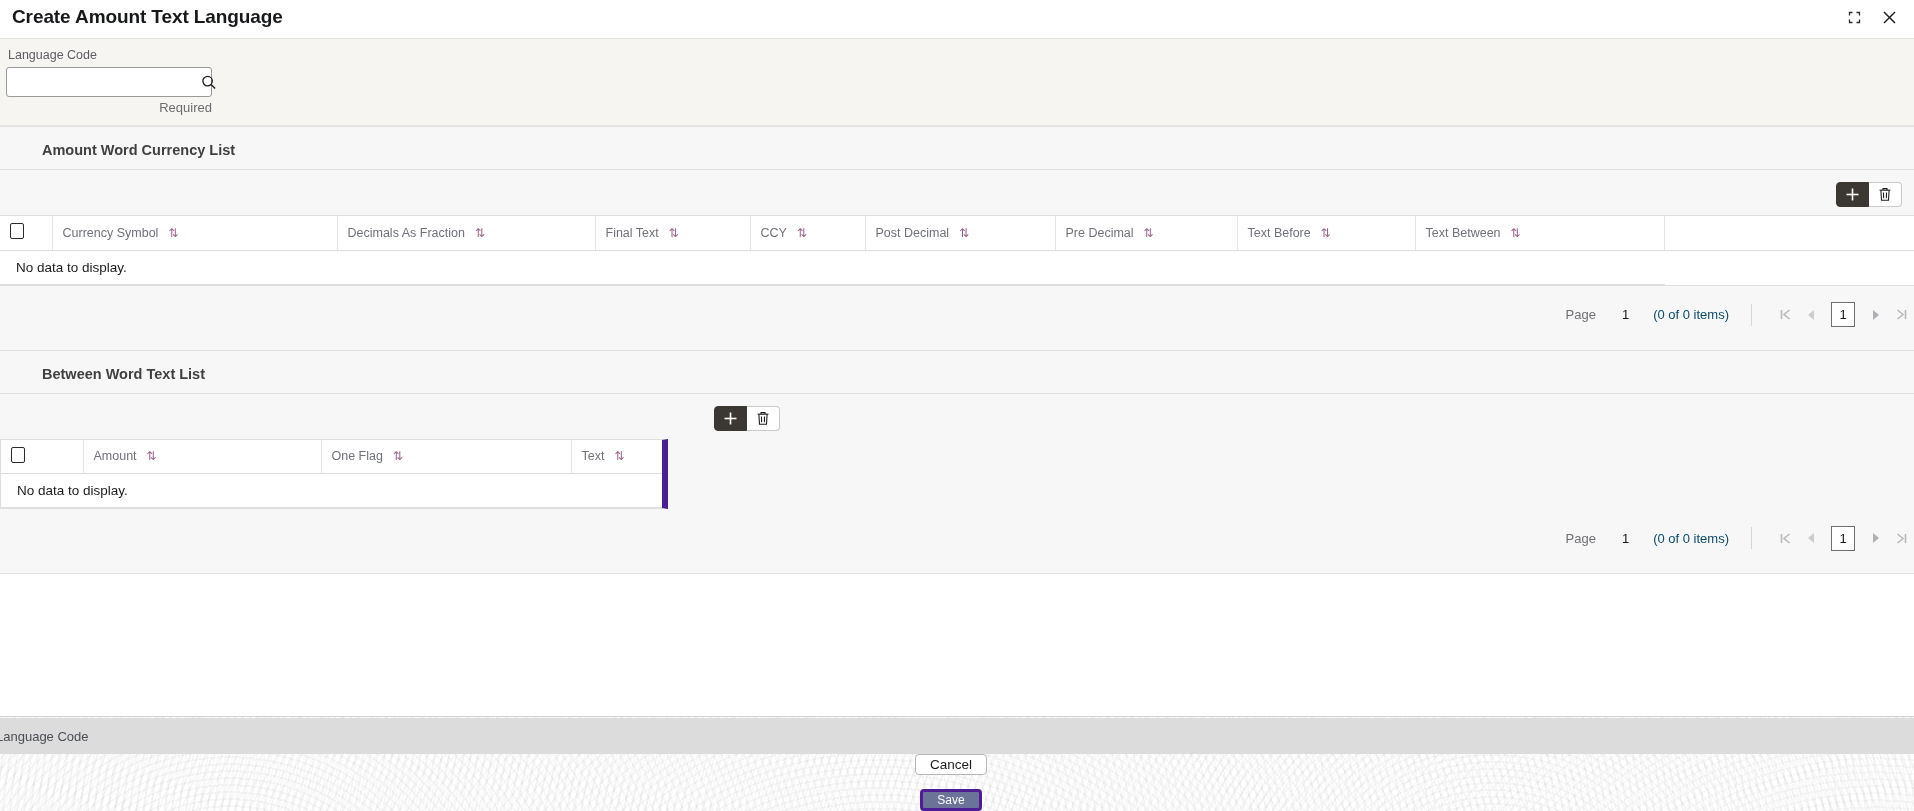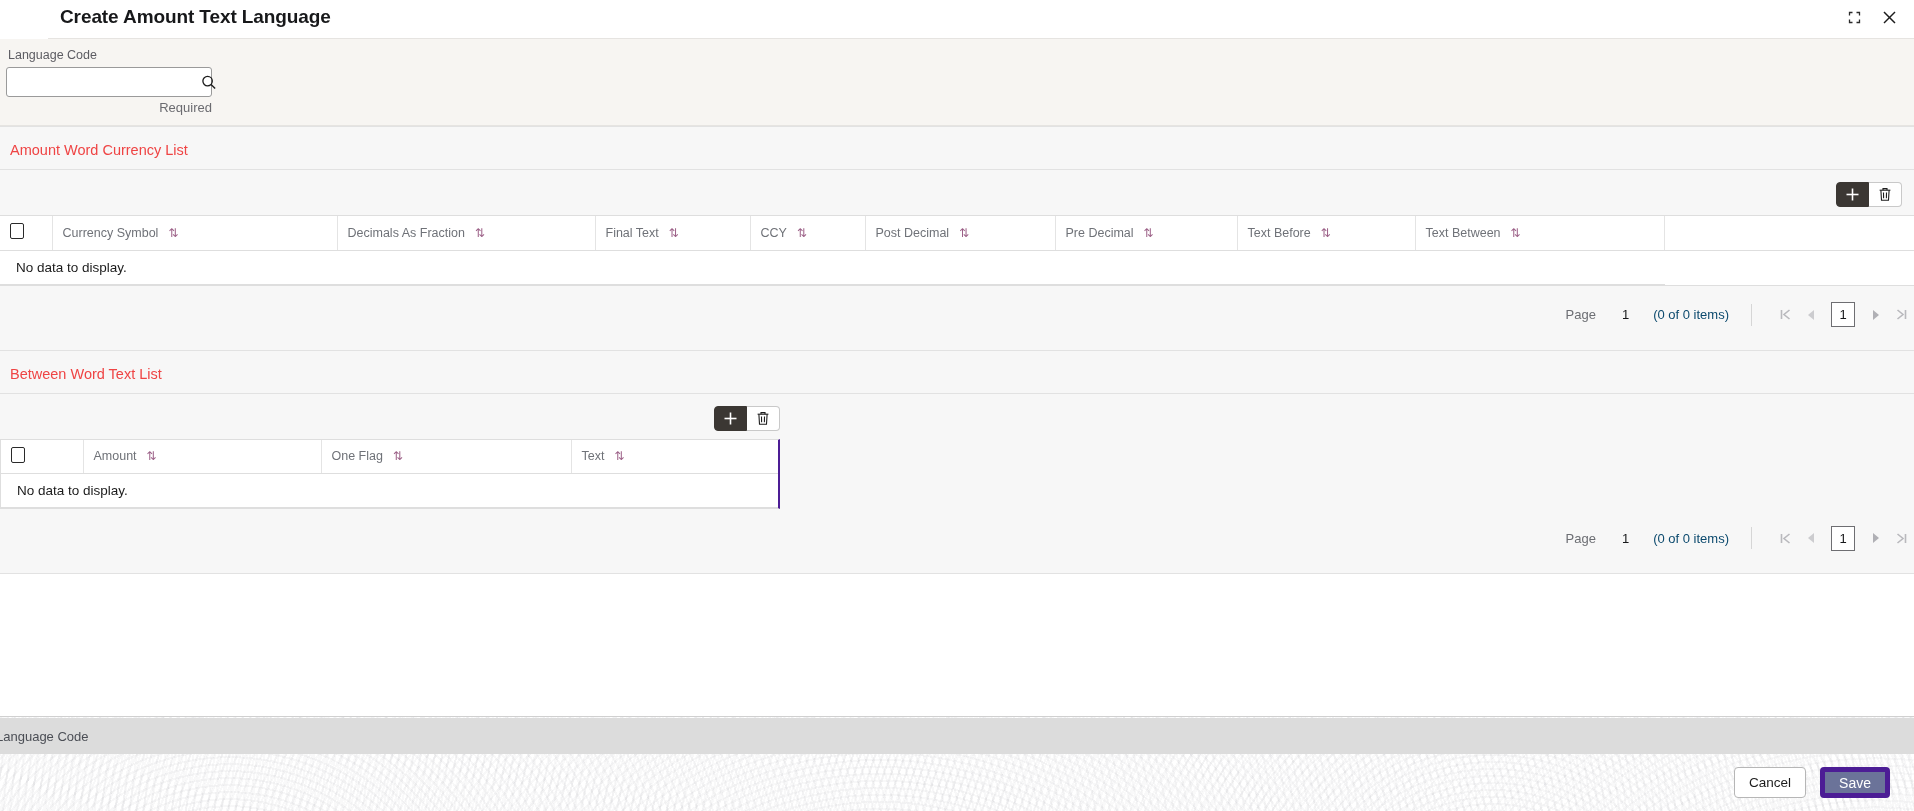--- a/index.html
+++ b/index.html
@@ -47,21 +47,20 @@
 
   
   .titlebar {
     height: 39px;
     min-height: 39px;
     background: #ffffff;
     display: flex;
     align-items: center;
     padding: 0 14px 4px 12px;
     border-bottom: 1px solid #e6e4e1;
-    margin-left: 48px;
   }
   .title-text {
     font-size: 19px;
     font-weight: bold;
     color: #17181a;
     letter-spacing: -0.1px;
     flex: 1;
   }
   .title-actions {
     display: flex;
@@ -148,22 +147,23 @@
     margin: 0;
   }
   .panel + .panel { border-top: none; }
   .panel-header {
     padding: 14px 0 10px 10px;
     border-bottom: 1px solid #e2e2e2;
     background: #f7f7f7;
   }
   .panel-title {
     font-size: 14.5px;
-    color: #ef4444;
-    font-weight: normal;
+    color: #404040;
+    font-weight: bold;
+    margin-left: 32px;
   }
   .panel-body {
     padding: 0 0 22px 0;
     background: #f7f7f7;
   }
 
   
   .table-toolbar {
     display: flex;
     justify-content: flex-end;
@@ -199,23 +199,23 @@
 
   
   .tbl-wrap {
     background: #ffffff;
     border: 1px solid #dedede;
     border-left: none;
     border-right: none;
     overflow: hidden;
   }
   .tbl-wrap.narrow {
-    width: 780px;
+    width: 668px;
     border-left: 1px solid #dedede;
-    border-right: 2px solid #4c1d95;
+    border-right: 6px solid #4c1d95;
   }
   table.grid {
     border-collapse: collapse;
     width: 100%;
     table-layout: fixed;
     background: #ffffff;
   }
   table.grid th {
     height: 34px;
     text-align: left;
@@ -319,43 +319,44 @@
   }
 
   
   .footer {
     position: absolute;
     left: 0; top: 754px;
     width: 1914px; height: 57px;
     display: flex;
     align-items: center;
     justify-content: flex-end;
-    padding-right: 24px;
+    padding-right: 12px;
     gap: 14px;
     z-index: 3;
+    flex-direction: column;
   }
   .btn-cancel {
     min-width: 66px;
     height: 31px;
     background: #ffffff;
     border: 1px solid #b6b6b6;
     border-radius: 4px;
     font-size: 13.5px;
     color: #1c1c1c;
     cursor: pointer;
     padding: 0 14px;
     font-family: "Liberation Sans", sans-serif;
   }
   .btn-save {
     min-width: 62px;
     height: 31px;
     background: #6b7399;
-    border: 5px solid #4c1d95;
+    border: 3px solid #4c1d95;
     border-radius: 4px;
-    font-size: 14px;
+    font-size: 12px;
     color: #ffffff;
     cursor: pointer;
     padding: 0 14px;
     font-family: "Liberation Sans", sans-serif;
   }
 </style>
 </head>
 <body>
 
 <div class="app">

